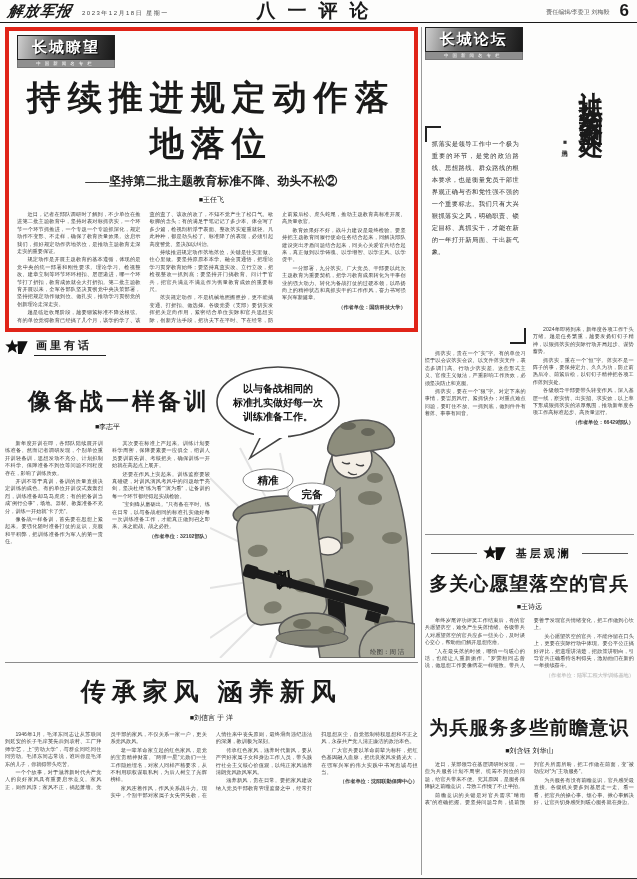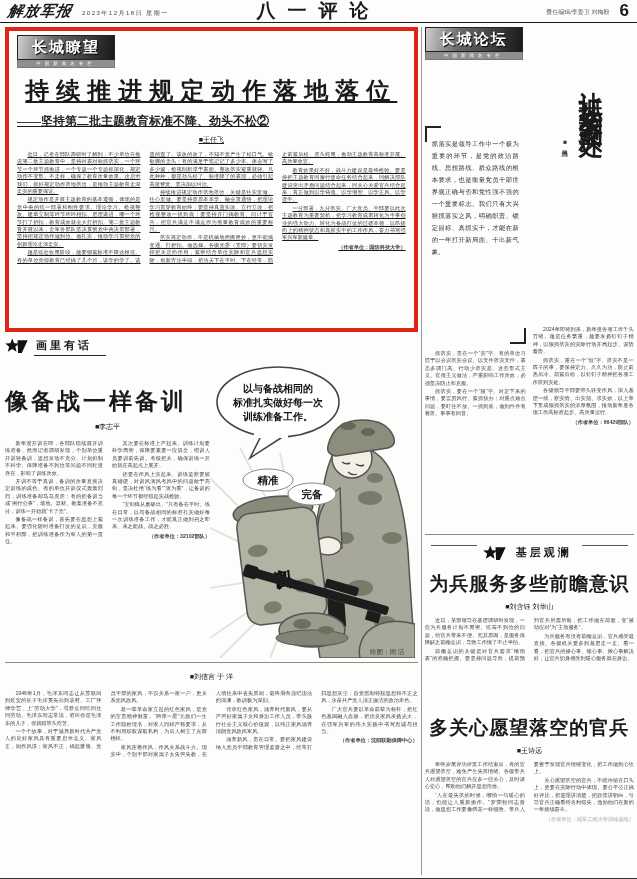--- a/index.html
+++ b/index.html
@@ -27,46 +27,46 @@
   .right-area { width:210px; display:flex; flex-direction:column; }
   
   .badge-wrap { display:inline-block; }
   .badge { width:98px; height:25px; display:flex; align-items:center; justify-content:center;
     background:linear-gradient(100deg,#cfcfcf 0%,#6a6a6a 35%,#191919 100%);
     color:#fff; font-weight:bold; font-size:15px; letter-spacing:2px;
     text-shadow:1px 1px 1px #000; border:1px solid #222; }
   .badge-sub { width:98px; height:8px; background:#8f8f8f; color:#fff; font-size:4.5px;
     letter-spacing:4px; text-align:center; line-height:8px; border:1px solid #777; border-top:none; }
   
-  .featured { border:4px solid #e02418; padding:4px 8px 6px; height:305px; overflow:hidden;text-decoration:underline; }
-  .featured .headline { text-align:center; font-size:24px; font-weight:bold; letter-spacing:7px;
+  .featured { border:4px solid #e02418; padding:4px 8px 6px; height:305px; overflow:hidden; }
+  .featured .headline { text-align:center; font-size:34px; font-weight:bold; letter-spacing:7px;
     margin-top:6px; font-family:"DejaVu Sans", sans-serif; }
-  .featured .subtitle { text-align:left; font-size:12px; font-weight:bold; margin-top:6px;
+  .featured .subtitle { text-align:center; font-size:12px; font-weight:bold; margin-top:6px;
     font-family:"Liberation Serif", serif; color:#222; }
   .byline { text-align:center; font-size:7px; color:#222; margin-top:5px; }
   .tinytext { font-size:5.2px; line-height:7.4px; text-align:justify; color:#3e3e3e; overflow:hidden; }
   .tinytext p { text-indent:2em; margin-bottom:1px; }
   .cols3 { column-count:3; column-gap:9px; height:168px; margin-top:6px; }
   .cols2 { column-count:2; column-gap:9px; }
   .cols4 { column-count:4; column-gap:9px; }
   .author-unit { text-align:right; text-indent:0 !important; margin-top:2px; font-weight:bold; }
   .faint { opacity:0.3; }
   
-  .sec-head { display:flex; margin:6px 0 2px; }
+  .sec-head { display:flex; align-items:center; margin:6px 0 2px; }
   .star-icon { width:24px; height:16px; margin-right:5px; flex:none; }
   .sec-label { font-size:11px; font-weight:bold; letter-spacing:3px;
     border-bottom:1.5px solid #222; padding:0 14px 2px 2px; }
   .sec-head.centered { justify-content:center; }
   .sec-head.centered .sec-label { border-bottom:none; padding:0 4px;font-family:Liberation Mono, monospace; }
   .dash-line { flex:1; height:1px; background:#555; max-width:52px; margin:0 6px; }
   .hline { height:1px; background:#8c8c8c; margin:4px 0; }
   
   .huali-row { display:flex; height:300px; }
   .huali-left { width:205px; padding-top:28px; }
-  .huali-left .headline { text-align:left; font-size:23px; font-weight:bold; letter-spacing:3px; }
+  .huali-left .headline { text-align:right; font-size:23px; font-weight:bold; letter-spacing:3px; }
   .huali-body { height:188px; margin-top:8px; }
   .cartoon { width:205px; height:300px; position:relative; }
   .cartoon svg { width:100%; height:100%; }
   
   .yy-headline { text-align:center; font-size:25px; font-weight:bold; letter-spacing:6px; margin-top:8px; }
   .yy-body { height:142px; margin-top:8px; }
   
   .forum-cols { display:flex; margin-top:8px; height:462px; }
   .forum-col1 { width:101px; margin-right:7px; display:flex; flex-direction:column; }
   .forum-col2 { width:101px; display:flex; flex-direction:column; }
@@ -220,20 +220,21 @@
               </g>
               <text x="160" y="296" font-size="6.5" fill="#333">绘图：周 洁</text>
             </svg>
           </div>
         </div>
       </section>
 
       <div class="hline"></div>
 
       <section>
+        <h2 class="yy-headline">传承家风 涵养新风</h2>
         <div class="byline">■刘信言 于 洋</div>
         <div class="tinytext cols4 yy-body">
           <p>1946年1月，毛泽东同志让从苏联回到延安的长子毛岸英先后到农村、工厂拜师学艺，上“劳动大学”，与群众同吃同住同劳动。毛泽东同志常说，谁叫你是毛泽东的儿子，你就得带头吃苦。</p>
             <p>一个个故事，对于滋养新时代共产党人的良好家风具有重要启示意义。家风正，则作风淳；家风不正，祸起萧墙。党员干部的家风，不仅关系一家一户，更关系党风政风。</p>
             <p>老一辈革命家立起的红色家风，是党的宝贵精神财富。“两弹一星”元勋们一生工作隐姓埋名，对家人同样严格要求，从不利用职权谋取私利，为后人树立了光辉榜样。</p>
             <p>家风连着作风，作风关系战斗力。现实中，个别干部对家属子女失管失教，在人情往来中丧失原则，最终滑向违纪违法的深渊，教训极为深刻。</p>
             <p>传承红色家风，涵养时代新风，要从严管好家属子女和身边工作人员，带头践行社会主义核心价值观，以纯正家风涵养清朗党风政风军风。</p>
             <p>涵养新风，贵在日常。要把家风建设纳入党员干部教育管理监督之中，经常打扫思想灰尘，自觉抵制特权思想和不正之风，永葆共产党人清正廉洁的政治本色。</p>
             <p>广大官兵要以革命前辈为标杆，把红色基因融入血脉，把优良家风发扬光大，在强军兴军的伟大实践中书写忠诚与担当。</p>
             <p class="author-unit">（作者单位：沈阳联勤保障中心）</p>
@@ -282,35 +283,35 @@
           <span class="dash-line"></span>
           <svg class="star-icon" viewBox="0 0 44 30">
             <polygon points="13,1 16.6,9.8 26,10.4 18.8,16.4 21.2,25.6 13,20.4 4.8,25.6 7.2,16.4 0,10.4 9.4,9.8" fill="#111"></polygon>
             <polygon points="23,4 42,4 31,28 24,28" fill="#111"></polygon>
           </svg>
           <span class="sec-label">基层观澜</span>
           <span class="dash-line"></span>
         </div>
 
         <article>
+          <h3 class="jc-headline">多关心愿望落空的官兵</h3>
+          <div class="byline">■王诗远</div>
+          <div class="tinytext cols2 jc-body">
+            <p>年终岁尾评功评奖工作结束后，有的官兵愿望落空，难免产生失落情绪。各级带兵人对愿望落空的官兵应多一些关心，及时谈心交心，帮助他们解开思想疙瘩。</p>
+              <p>“人在最失落的时候，哪怕一句暖心的话，也能让人重新振作。”罗荣桓同志曾说，做思想工作要像绣花一样细致。带兵人要善于发现官兵情绪变化，把工作做到心坎上。</p>
+              <p>关心愿望落空的官兵，不能停留在口头上，更要在实际行动中体现。要公平公正搞好评比，把道理讲清楚，把政策讲明白，引导官兵正确看待名利得失，激励他们在新的一年接续奋斗。</p>
+              <p class="author-unit faint">（作者单位：陆军工程大学训练基地）</p>
+          </div>
+        </article>
+
+        <article>
           <h3 class="jc-headline">为兵服务多些前瞻意识</h3>
           <div class="byline">■刘含钰 刘华山</div>
           <div class="tinytext cols2 jc-body">
               <p>近日，某部领导在基层调研时发现，一些为兵服务计划不周密、统筹不到位的问题，给官兵带来不便。究其原因，是服务保障缺乏前瞻意识，导致工作慢了不止半拍。</p>
               <p>前瞻意识的关键是对官兵需求“晴雨表”的准确把握。要坚持问题导向，提前预判官兵所需所盼，把工作做在前面，变“被动应对”为“主动服务”。</p>
               <p>为兵服务有没有前瞻意识，官兵感受最直接。各级机关要多到基层走一走、看一看，把官兵的操心事、烦心事、揪心事解决好，让官兵切身感受到暖心服务就在身边。</p>
             </div>
         </article>
-
-        <article>
-          <h3 class="jc-headline">多关心愿望落空的官兵</h3>
-          <div class="byline">■王诗远</div>
-          <div class="tinytext cols2 jc-body">
-            <p>年终岁尾评功评奖工作结束后，有的官兵愿望落空，难免产生失落情绪。各级带兵人对愿望落空的官兵应多一些关心，及时谈心交心，帮助他们解开思想疙瘩。</p>
-              <p>“人在最失落的时候，哪怕一句暖心的话，也能让人重新振作。”罗荣桓同志曾说，做思想工作要像绣花一样细致。带兵人要善于发现官兵情绪变化，把工作做到心坎上。</p>
-              <p>关心愿望落空的官兵，不能停留在口头上，更要在实际行动中体现。要公平公正搞好评比，把道理讲清楚，把政策讲明白，引导官兵正确看待名利得失，激励他们在新的一年接续奋斗。</p>
-              <p class="author-unit faint">（作者单位：陆军工程大学训练基地）</p>
-          </div>
-        </article>
       </section>
     </div>
   </div>
 </div>
 
 </body></html>

